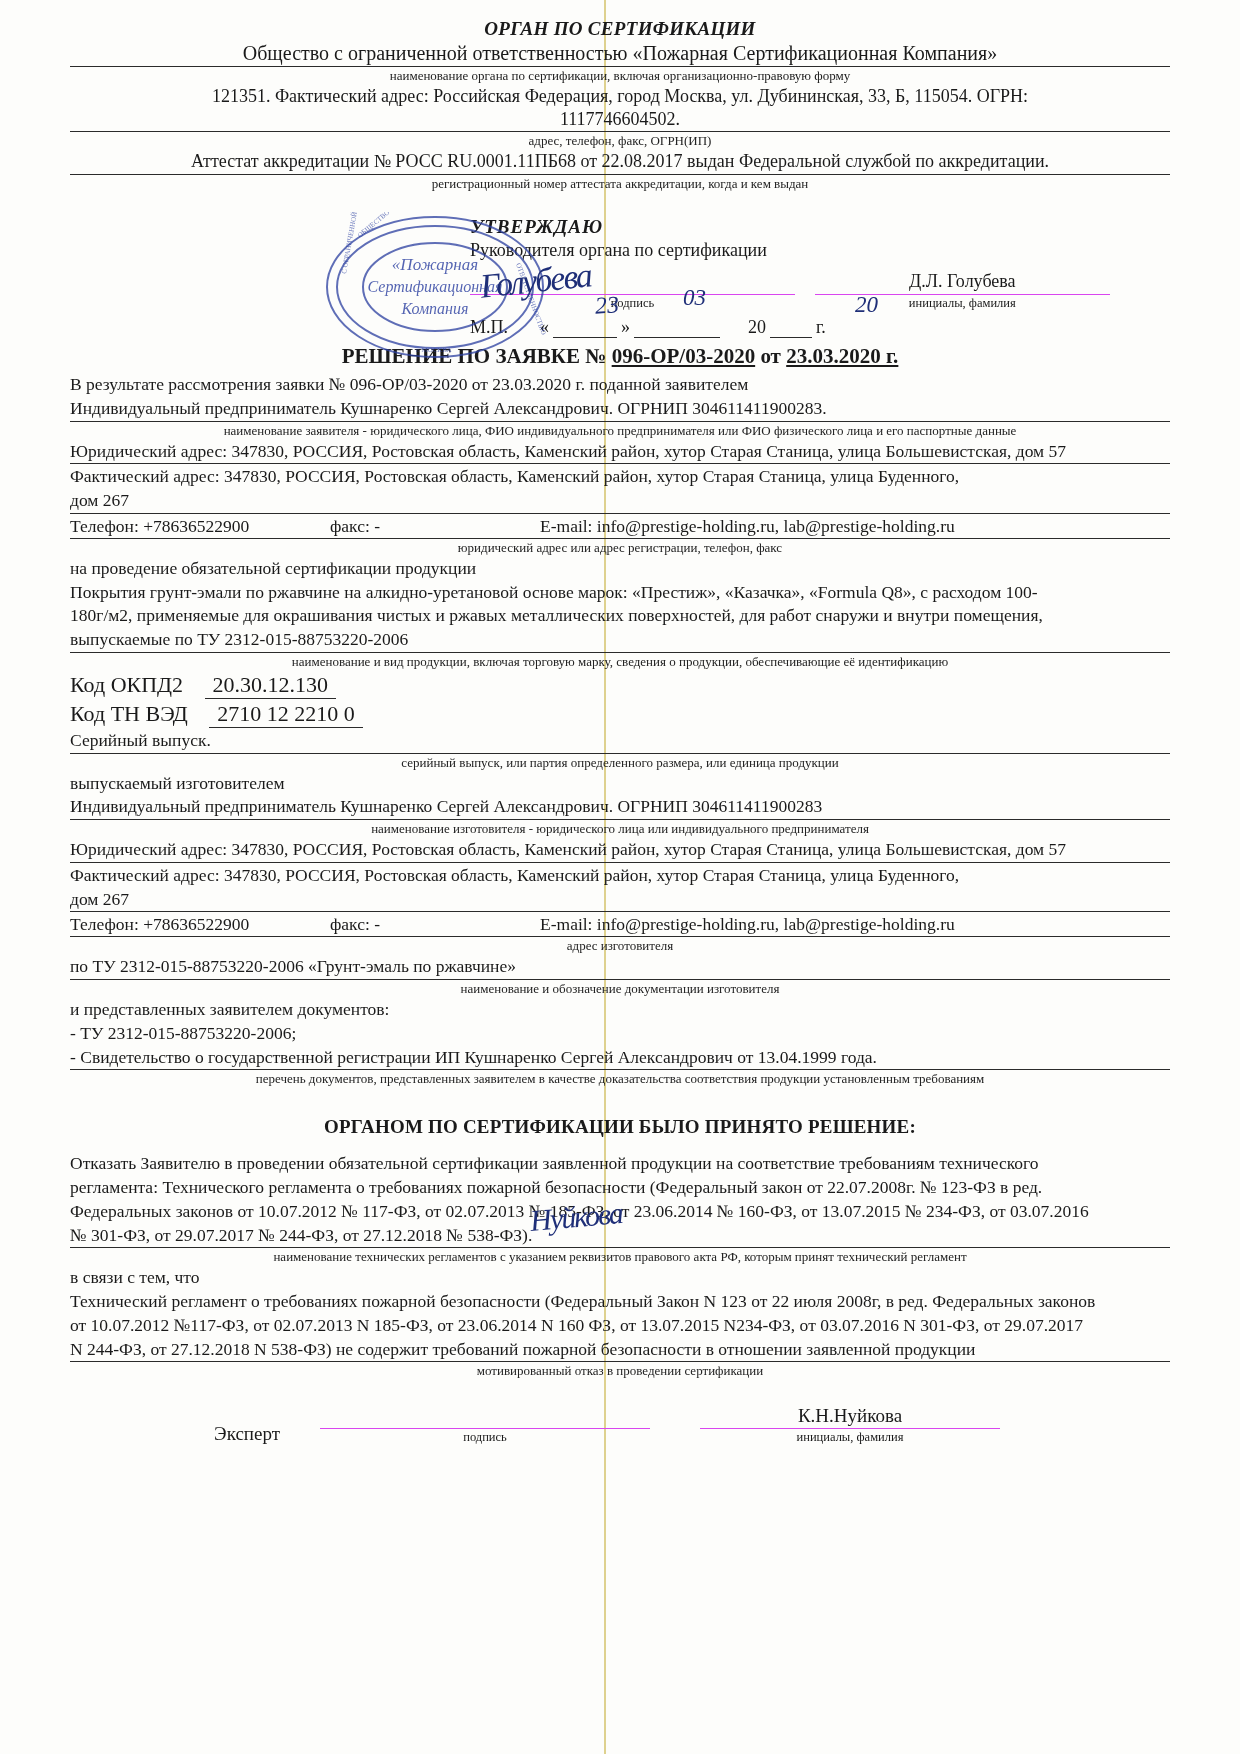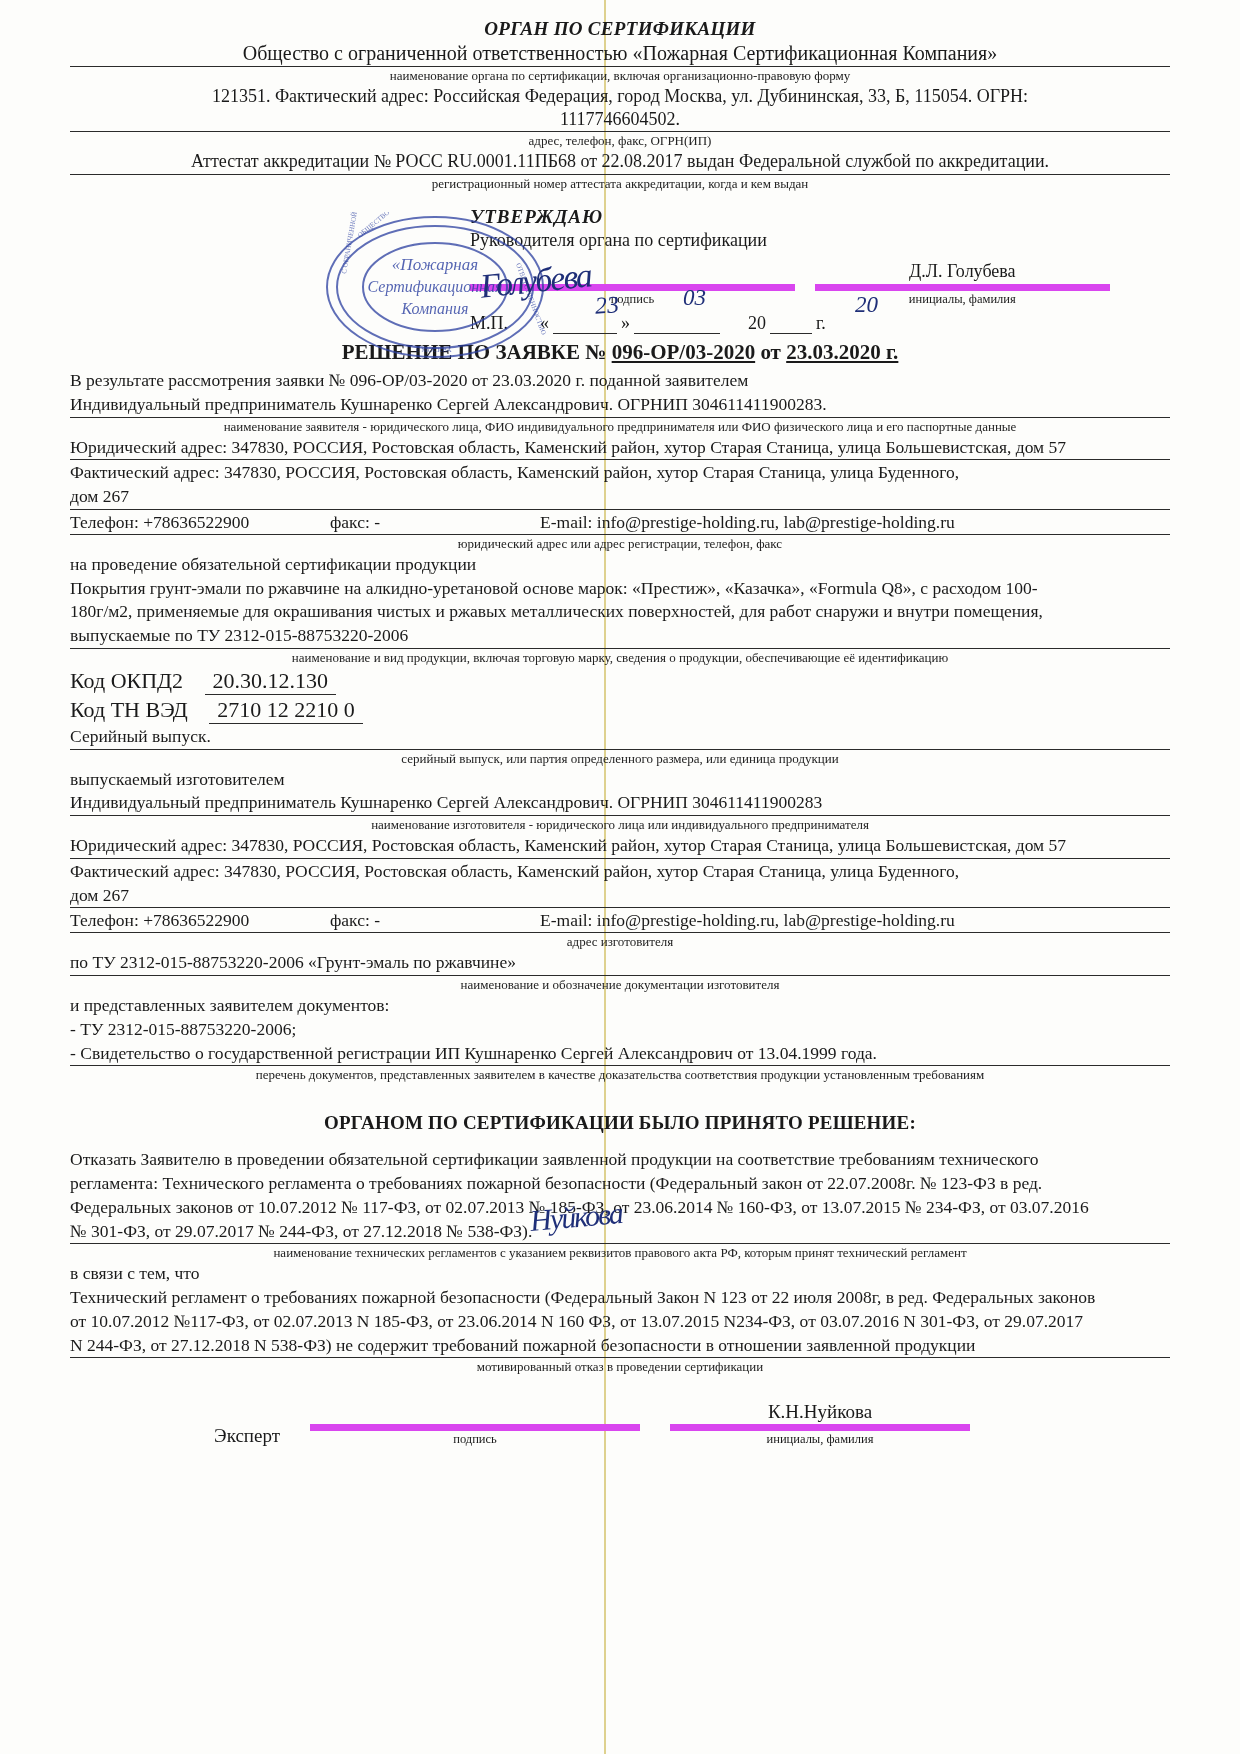--- a/index.html
+++ b/index.html
@@ -61,42 +61,42 @@
     font-size: 18px;
     line-height: 1.26;
   }
   .rule {
     border-bottom: 1px solid #2b2b2b;
     height: 0;
     margin: 1px 0 0 0;
   }
 
   .approve-block {
-    margin-top: 14px;
+    margin-top: 24px;
     position: relative;
     min-height: 120px;
   }
   .approve-inner {
     margin-left: 400px;
     width: 640px;
   }
   .approve-title {
     font-size: 19px;
     letter-spacing: 1px;
   }
   .approve-sub { font-size: 18px; margin-top: 2px; }
   .sig-row {
     display: flex;
     align-items: flex-end;
     margin-top: 10px;
   }
   .sig-left { width: 330px; }
   .sig-right { width: 300px; }
   .sig-line {
-    border-bottom: 7px solid #d946ef;
+    border-bottom: 1px solid #d946ef;
     height: 22px;
   }
   .sig-cap {
     font-size: 12.5px;
     text-align: center;
     margin-top: 1px;
   }
   .date-row {
     display: flex;
     align-items: flex-end;
@@ -150,20 +150,21 @@
     font-weight: bold;
     font-size: 19px;
     margin-top: 29px;
     letter-spacing: .2px;
   }
   .expert-row {
     display: flex;
     align-items: flex-end;
     margin-top: 26px;
     font-size: 19px;
+    gap: 10px;
   }
   .expert-label { width: 210px; text-align: right; padding-right: 30px;}
   .expert-sig { width: 330px; }
   .expert-name { width: 300px; }
 
   
   .stamp {
     position: absolute;
     left: 320px;
     top: 212px;

